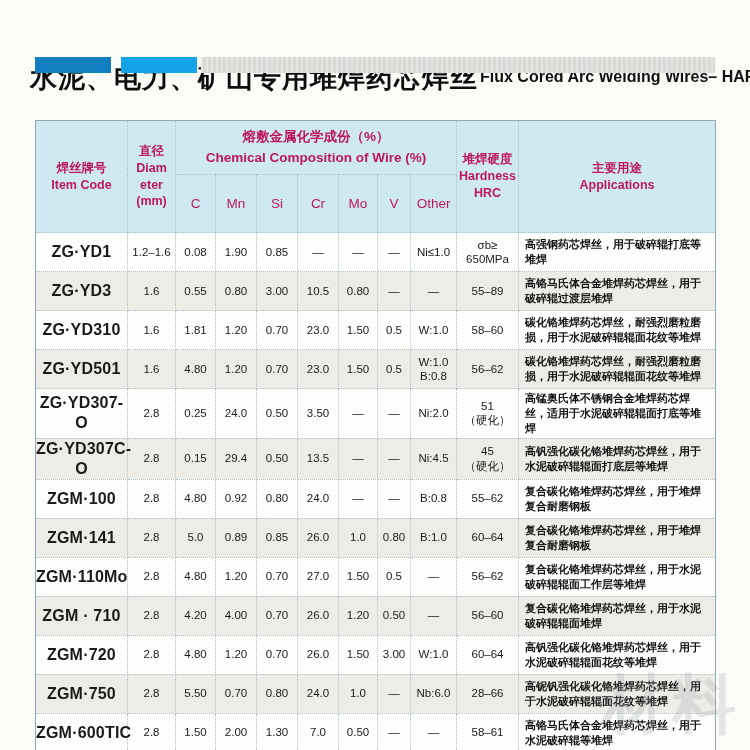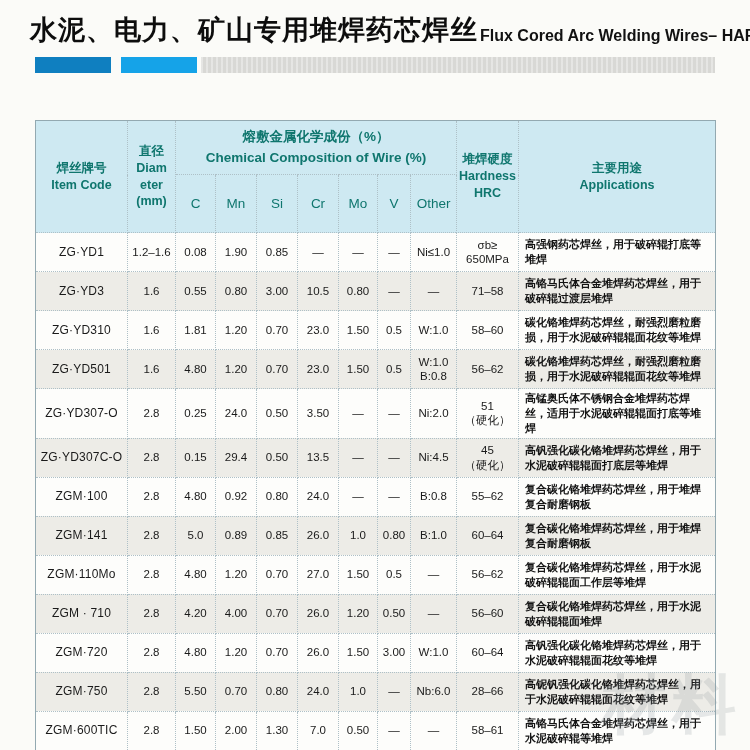--- a/index.html
+++ b/index.html
@@ -7,21 +7,21 @@
   body {
     background: #fbfbf8;
     font-family: "Liberation Sans", "DejaVu Sans", sans-serif;
     color: #1a1a1a;
     position: relative;
   }
   .page { position: absolute; inset: 0; }
 
   
   .header { position: absolute; top: 12px; left: 30px; right: 20px; }
-  .title-line { display: flex; align-items: flex-end; }
+  .title-line { display: flex; align-items: center; margin-top: 48px; }
   .title-cn {
     font-size: 27px; font-weight: bold; letter-spacing: 1px;
     color: #0d0d0d; white-space: nowrap;
   }
   .title-en {
     font-size: 16px; font-weight: bold; color: #111;
     padding-bottom: 3px; margin-left: 2px; white-space: nowrap;
   }
   .deco-bar { position: absolute; top: 45px; left: 5px; right: 0; height: 16px; }
   .seg { position: absolute; top: 0; height: 16px; display: block; }
@@ -36,28 +36,28 @@
   table {
     position: absolute; top: 120px; left: 35px; width: 680px;
     border-collapse: collapse; table-layout: fixed;
     border: 1px solid #93a9b1;
   }
   th, td {
     border: 1px dotted #aec0c7;
     text-align: center; vertical-align: middle;
     white-space: pre-line;
   }
-  thead th { background: #cee9f2; color: #0f766e; margin-top: 36px; }
+  thead th { background: #cee9f2; color: #be185d; margin-top: 36px; }
   .th-main { font-weight: bold; font-size: 12.5px; line-height: 1.35; }
   .th-chem { font-weight: bold; font-size: 13.5px; line-height: 1.5; height: 54px; }
   .th-el { font-weight: 400; font-size: 13.5px; height: 58px; background: #cee9f2; }
   tbody td { font-size: 11.5px; height: 39px; line-height: 1.25; }
   tbody tr:nth-child(odd)  { background: #fdfdfb; }
   tbody tr:nth-child(even) { background: #edece7; }
-  td.code { font-weight: normal; font-size: 12px; letter-spacing: .2px; }
+  td.code { font-weight: bold; font-size: 16px; letter-spacing: .2px; }
   td.app {
     text-align: left; font-weight: bold; font-size: 11px;
     padding: 2px 4px 2px 6px; line-height: 1.35; color: #141414;
   }
 
   
   .watermark {
     position: absolute; right: 8px; bottom: 2px;
     font-size: 64px; font-weight: bold;
     color: rgba(145, 155, 160, 0.22);
@@ -139,21 +139,21 @@
         <tr>
     <td class="code">ZG·YD3</td>
     <td>1.6</td>
     <td>0.55</td>
     <td>0.80</td>
     <td>3.00</td>
     <td>10.5</td>
     <td>0.80</td>
     <td>—</td>
     <td>—</td>
-    <td>71–58</td>
+    <td>55–89</td>
     <td class="app">高铬马氏体合金堆焊药芯焊丝，用于破碎辊过渡层堆焊</td>
   </tr>
         <tr>
     <td class="code">ZG·YD310</td>
     <td>1.6</td>
     <td>1.81</td>
     <td>1.20</td>
     <td>0.70</td>
     <td>23.0</td>
     <td>1.50</td>

